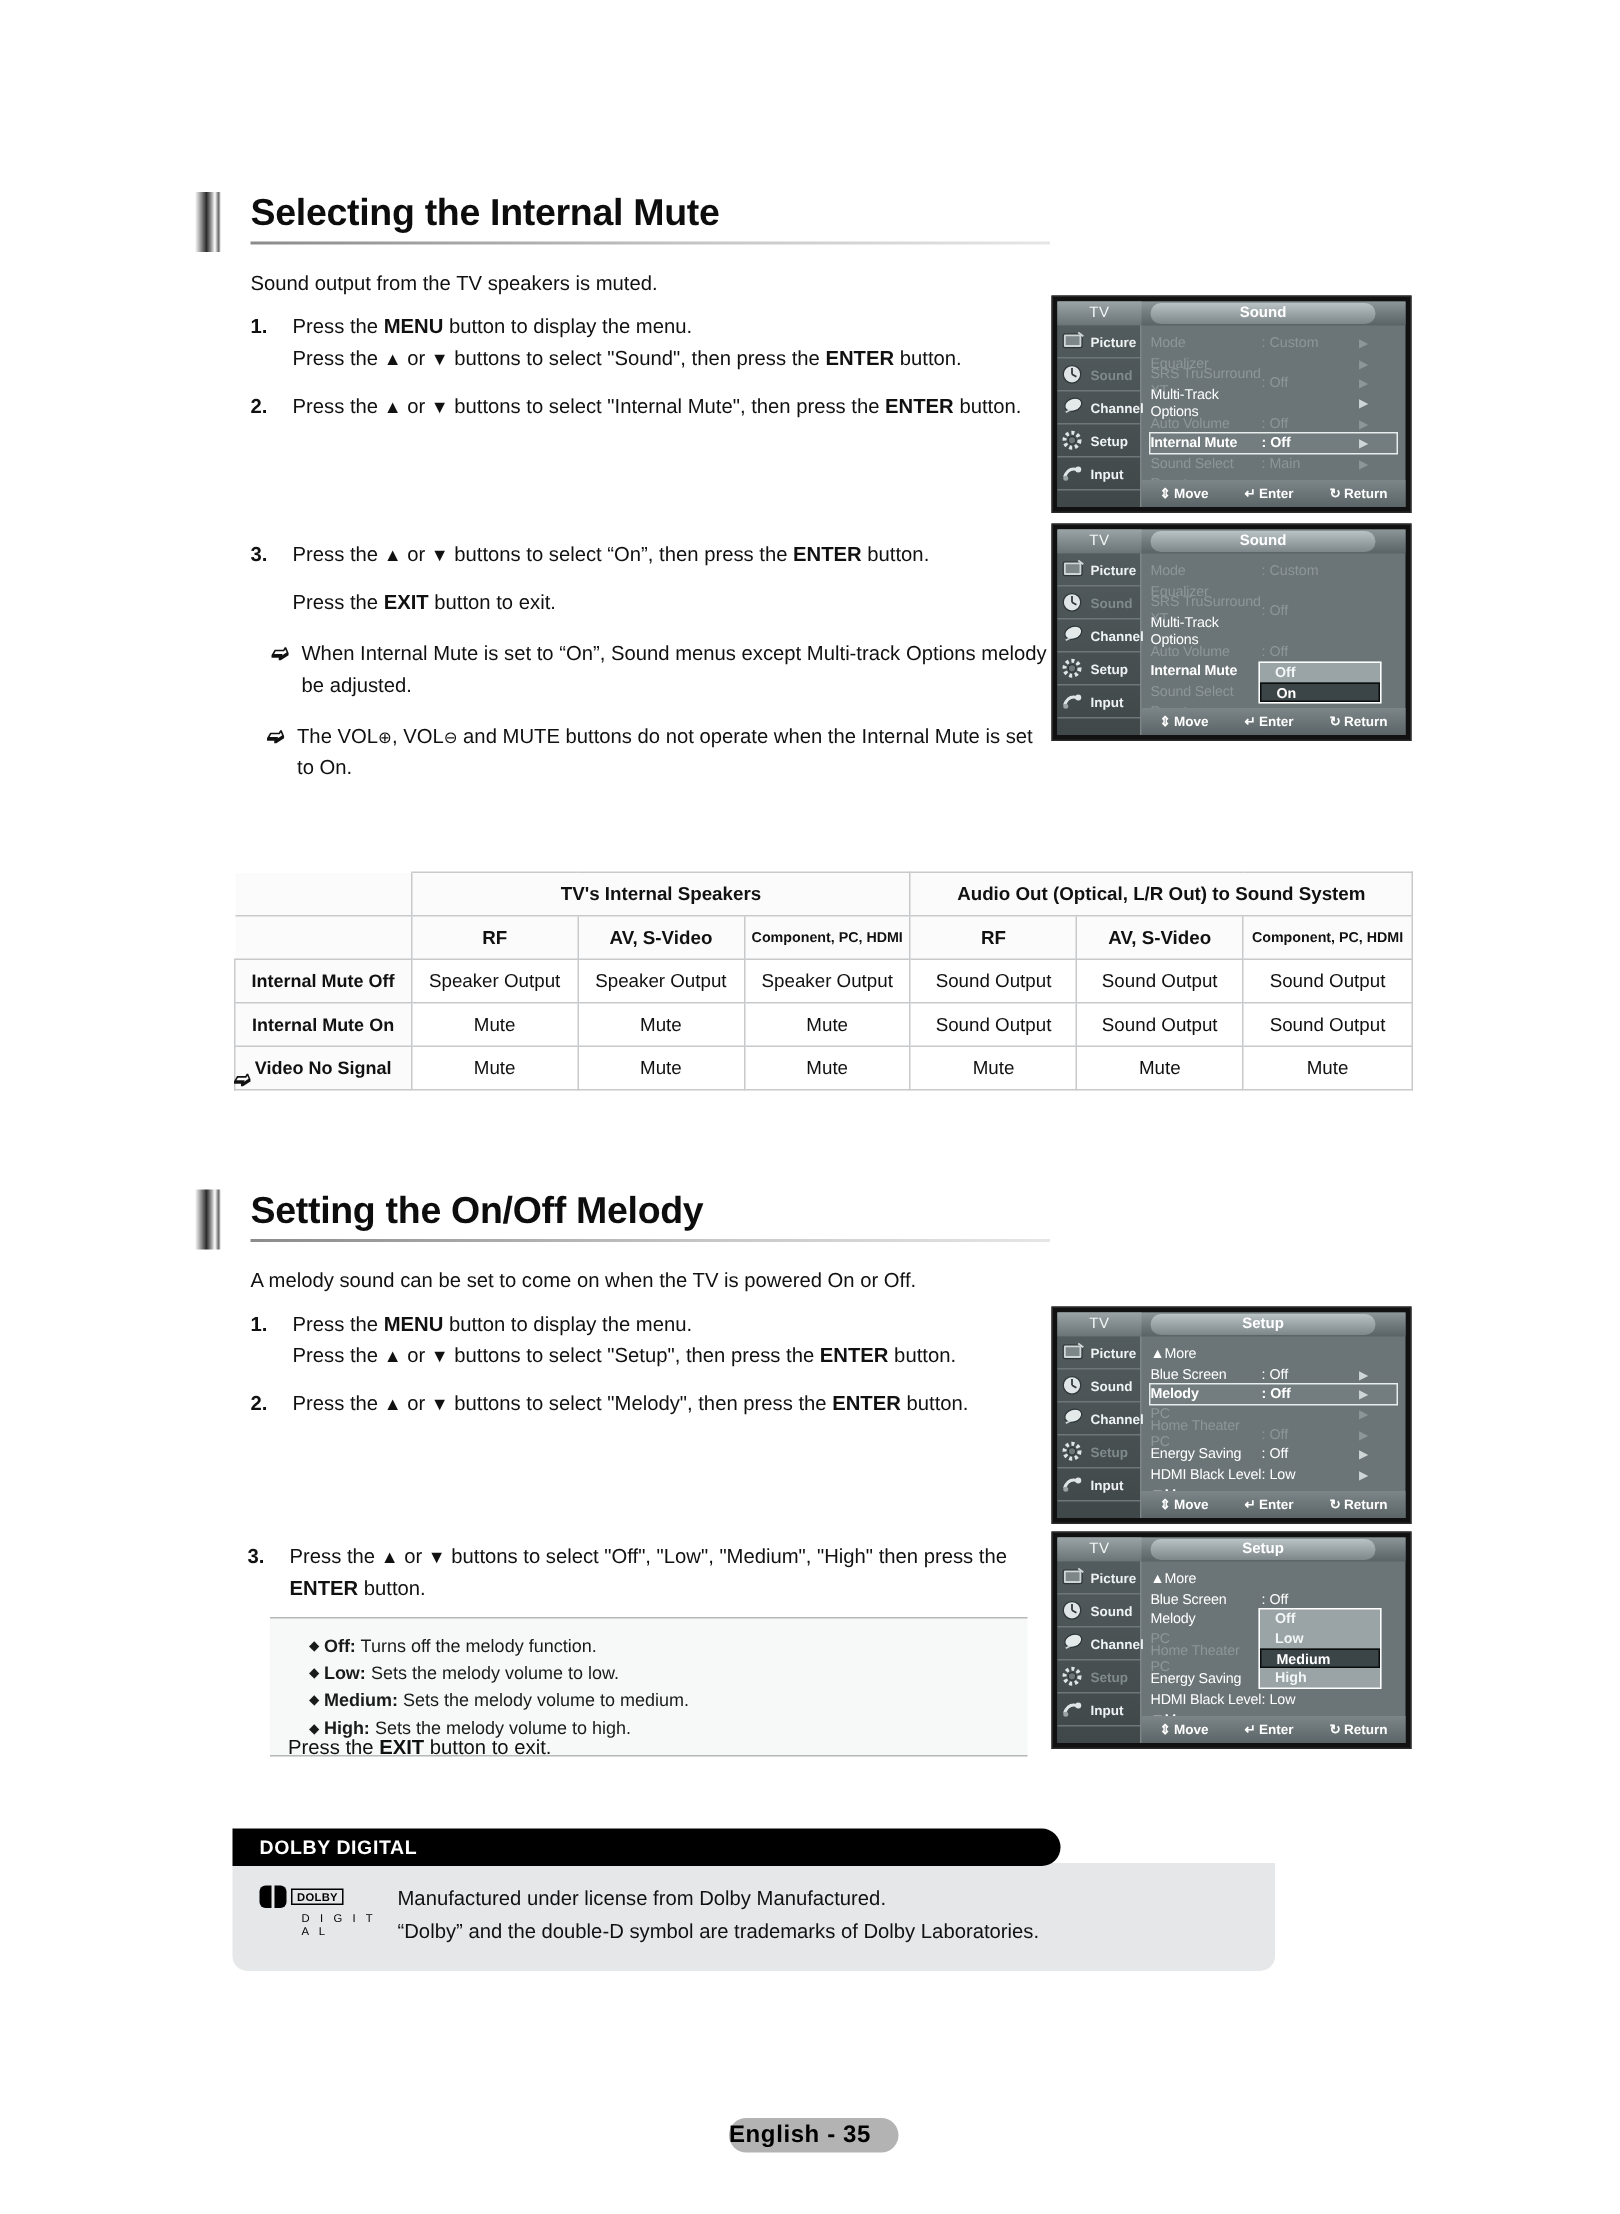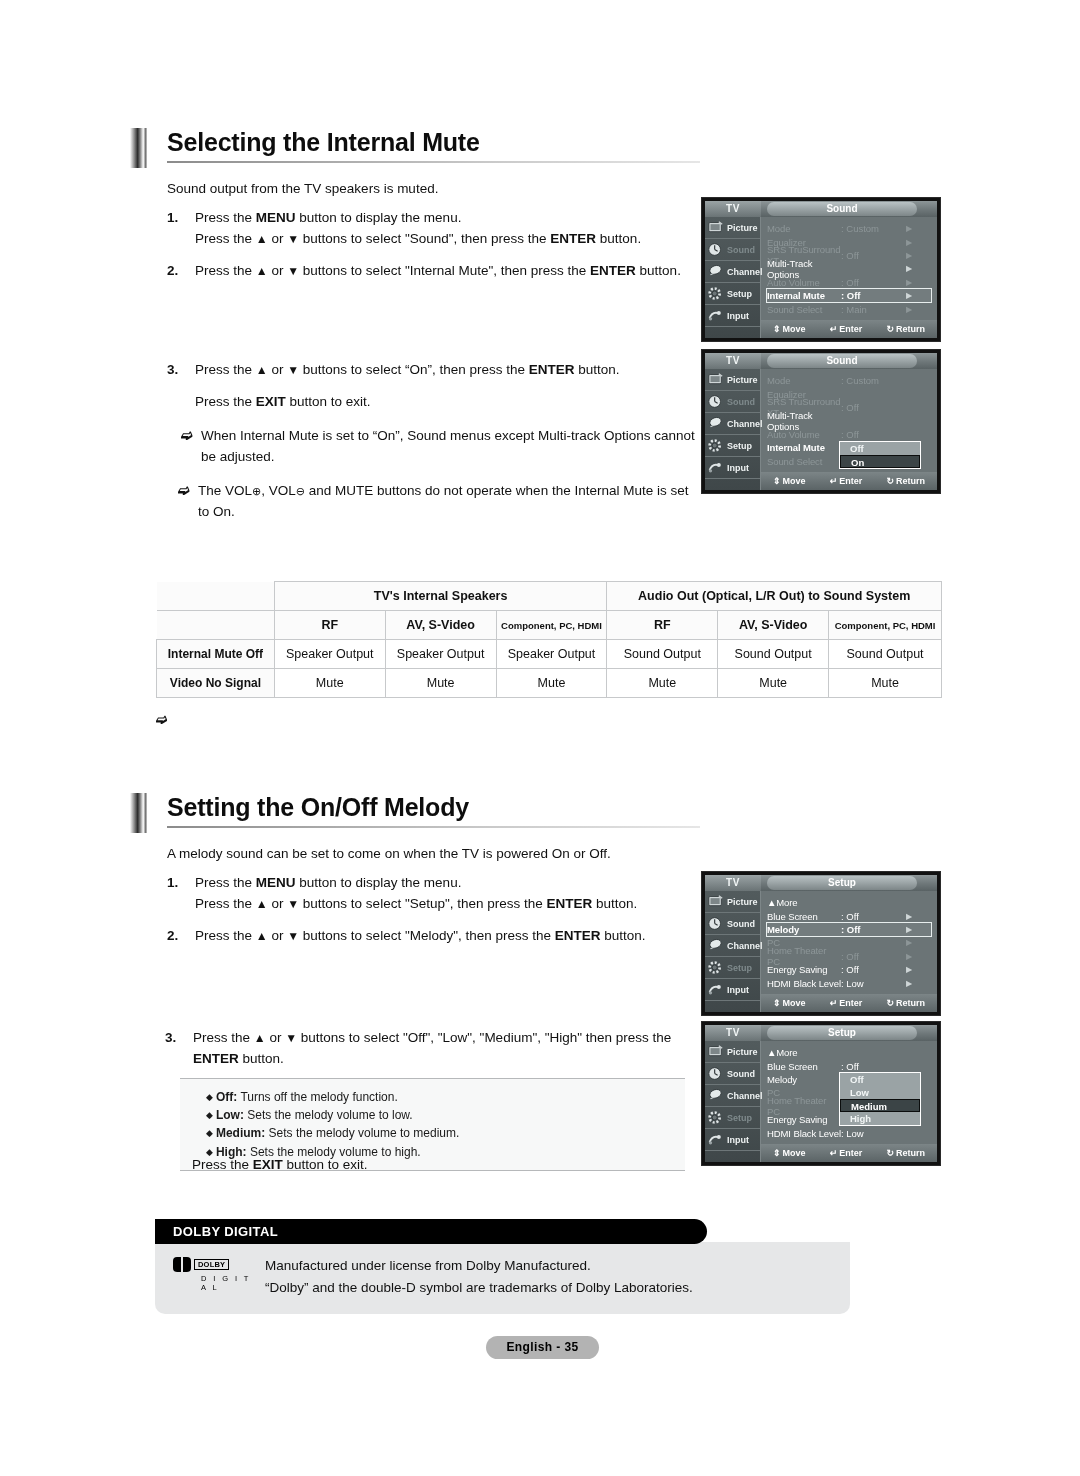--- a/index.html
+++ b/index.html
@@ -55,21 +55,21 @@
   }
   .osd-inner { position:relative; width:100%; height:100%; background:#6b7476; }
   .osd-topbar {
     height:16px; width:100%;
     background:linear-gradient(to bottom,#8d9698 0%,#6e7779 55%,#596264 100%);
     position:relative;
   }
   .osd-tv {
     position:absolute; left:0; top:0; width:56px; height:16px;
     background:linear-gradient(to bottom,#9aa3a5,#6a7375);
-    color:#f2f6f6; font-size:10px; font-weight:bold; text-align:center;
+    color:#f2f6f6; font-size:10px; font-weight:normal; text-align:center;
     line-height:16px; letter-spacing:0.5px;
   }
   .osd-pill {
     position:absolute; left:62px; top:1px; width:150px; height:14px;
     background:linear-gradient(to bottom,#b9c2c4,#7d8688);
     border-radius:8px;
     color:#ffffff; font-size:10px; font-weight:bold; text-align:center; line-height:14px;
   }
   .osd-side {
     position:absolute; left:0; top:16px; width:56px; bottom:0;
@@ -163,25 +163,25 @@
   .dd-mark i.right { border-radius:0 4px 4px 0; }
   .dd-word {
     border:1.5px solid #000; font-size:7.5px; font-weight:bold;
     padding:1px 3px; letter-spacing:0.2px; line-height:1;
   }
   .dd-sub { font-size:7.5px; font-weight:normal; letter-spacing:2.4px; margin-top:2px;padding-left:28px; }
   .dolby-txt { font-size:13.5px; line-height:1.62; color:#111; }
 
   
   .footer {
-    position:absolute; left:486px; top:1336px;
+    position:absolute; left:486px; top:1412px;
     width:113px; height:23px; border-radius:12px;
     background:#b3b3b3; color:#000;
-    font-size:12px; font-weight:bold; letter-spacing:0.4px;
-    text-align:center; line-height:23px;
+    font-size:16px; font-weight:bold; letter-spacing:0.4px;
+    text-align:left; line-height:23px;
   }
 </style>
 </head>
 <body>
 
 <div class="section" style="left:130px; top:128px; width:570px;">
 
   <div class="head-wrap" style="height:40px;">
     <div class="head-bar"></div>
     <div class="head-title">Selecting the Internal Mute</div>
@@ -214,21 +214,21 @@
   <div class="step">
     <div class="step-num">3.</div>
     <div class="step-body">
       <span class="step-line">Press the <span class="arrow-g">▲</span> or <span class="arrow-g">▼</span> buttons to select “On”, then press the <b class="k">ENTER</b> button.</span>
       <span class="step-line" style="margin-top:11px;">Press the <b class="k">EXIT</b> button to exit.</span>
     </div>
   </div>
 
   <div class="note">
     <div class="note-mark">➫</div>
-    <div class="note-body">When Internal Mute is set to “On”, Sound menus except Multi-track Options cannot be adjusted.</div>
+    <div class="note-body">When Internal Mute is set to “On”, Sound menus except Multi-track Options melody be adjusted.</div>
   </div>
 
   <div class="note" style="padding-left:48px;">
     <div class="note-mark">➫</div>
     <div class="note-body">The VOL<span style="font-size:11px;">⊕</span>, VOL<span style="font-size:11px;">⊖</span> and MUTE buttons do not operate when the Internal Mute is set to On.</div>
   </div>
 </div>
 
 <div class="osd" style="left:701px; top:197px;">
   <div class="osd-inner">
@@ -480,20 +480,29 @@
   <tr>
     <td class="rowhdr">Internal Mute Off</td>
     <td>Speaker Output</td>
     <td>Speaker Output</td>
     <td>Speaker Output</td>
     <td>Sound Output</td>
     <td>Sound Output</td>
     <td>Sound Output</td>
   </tr>
   <tr>
+    <td class="rowhdr">Internal Mute On</td>
+    <td>Mute</td>
+    <td>Mute</td>
+    <td>Mute</td>
+    <td>Sound Output</td>
+    <td>Sound Output</td>
+    <td>Sound Output</td>
+  </tr>
+  <tr>
     <td class="rowhdr">Video No Signal</td>
     <td>Mute</td>
     <td>Mute</td>
     <td>Mute</td>
     <td>Mute</td>
     <td>Mute</td>
     <td>Mute</td>
   </tr>
 </tbody>
   </table>

